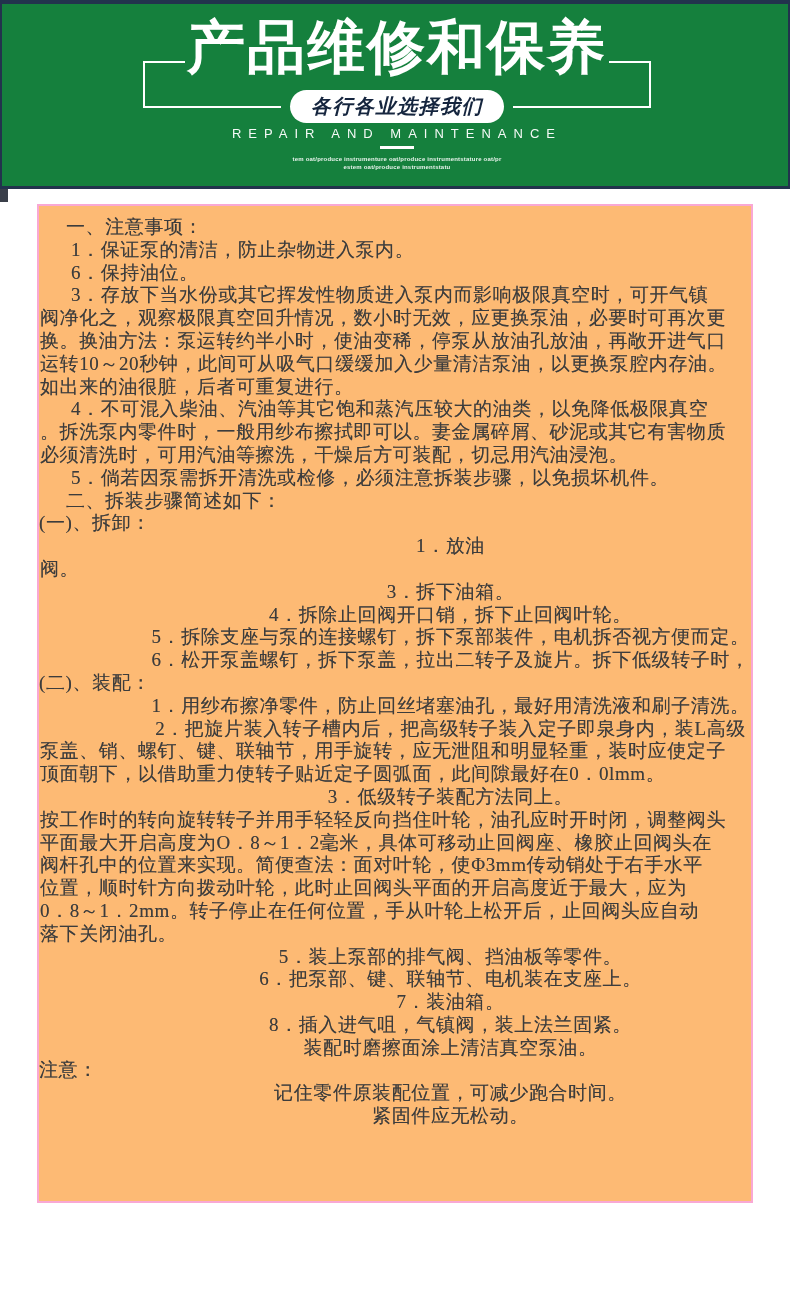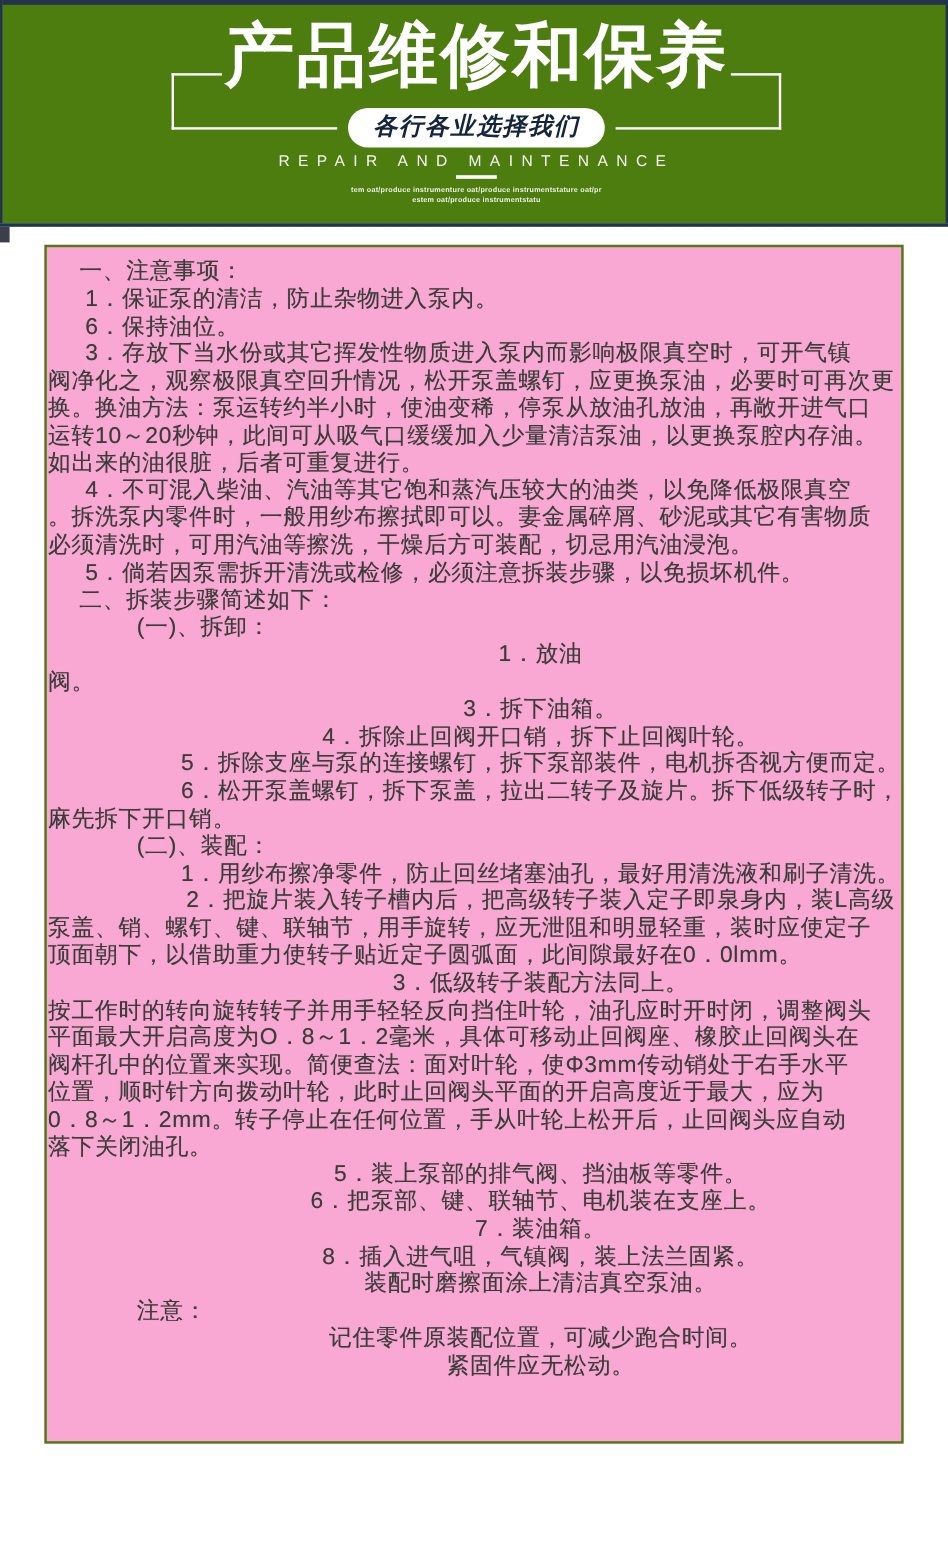--- a/index.html
+++ b/index.html
@@ -5,21 +5,21 @@
   html,body { margin:0; padding:0; background:#ffffff; }
   .page {
     position:relative; width:790px; height:1289px;
     background:#ffffff; overflow:hidden;
     font-family:"Liberation Sans", sans-serif;
   }
 
   
   .banner {
     position:absolute; left:0; top:0; width:790px; height:186px;
-    background:#4d7c0f;
+    background:#15803d;
     border-left:2px solid #22334d; border-right:2px solid #22334d;
     box-sizing:border-box;
   }
   .banner-top-strip {
     position:absolute; left:0; top:0; width:790px; height:4px; background:#22334d;
   }
   .banner-title {
     position:absolute; left:0; top:14px; width:790px; text-align:center;
     color:#ffffff; font-size:58px; font-weight:700; letter-spacing:2px;
     line-height:66px; white-space:nowrap;
@@ -53,35 +53,35 @@
   .banner-bottom-line {
     position:absolute; left:0; top:186px; width:790px; height:3px; background:#22334d;
   }
   .corner-mark {
     position:absolute; left:0; top:189px; width:8px; height:13px; background:#3a3f4a;
   }
 
   
   .doc {
     position:absolute; left:37px; top:204px; width:712px; height:995px;
-    border:2px solid #4d7c0f; background:#f9a8d4; box-sizing:content-box;
+    border:2px solid #f9a8d4; background:#fdba74; box-sizing:content-box;font-family:Liberation Serif, serif;
   }
   .doc-lines {
     padding-top:10px;
     color:#3c3c3c;
     text-shadow:0 0 0.6px rgba(70,70,70,0.55);
   }
   .line {
     font-size:19px; line-height:22.8px; height:22.8px;
     letter-spacing:0.6px; white-space:nowrap;
   }
   .indent-0 { margin-left:1px; }
   .indent-1 { margin-left:27px; }
   .indent-2 { margin-left:32px; }
-  .indent-3 { margin-left:75px; }
+  .indent-3 { }
   .indent-4 { margin-left:111px;text-align:center; }
 </style>
 </head>
 <body>
 
 <div class="page">
 
   <div class="banner">
     <div class="banner-top-strip"></div>
 
@@ -110,37 +110,36 @@
 
   <div class="banner-bottom-line"></div>
   <div class="corner-mark"></div>
 
   <div class="doc">
     <div class="doc-lines">
         <div class="line indent-1">一、注意事项：</div>
         <div class="line indent-2">1．保证泵的清洁，防止杂物进入泵内。</div>
         <div class="line indent-2">6．保持油位。</div>
         <div class="line indent-2">3．存放下当水份或其它挥发性物质进入泵内而影响极限真空时，可开气镇</div>
-        <div class="line indent-0">阀净化之，观察极限真空回升情况，松开泵盖螺钉，应更换泵油，必要时可再次更</div>
+        <div class="line indent-0">阀净化之，观察极限真空回升情况，数小时无效，应更换泵油，必要时可再次更</div>
         <div class="line indent-0">换。换油方法：泵运转约半小时，使油变稀，停泵从放油孔放油，再敞开进气口</div>
         <div class="line indent-0">运转10～20秒钟，此间可从吸气口缓缓加入少量清洁泵油，以更换泵腔内存油。</div>
         <div class="line indent-0">如出来的油很脏，后者可重复进行。</div>
         <div class="line indent-2">4．不可混入柴油、汽油等其它饱和蒸汽压较大的油类，以免降低极限真空</div>
         <div class="line indent-0">。拆洗泵内零件时，一般用纱布擦拭即可以。妻金属碎屑、砂泥或其它有害物质</div>
         <div class="line indent-0">必须清洗时，可用汽油等擦洗，干燥后方可装配，切忌用汽油浸泡。</div>
         <div class="line indent-2">5．倘若因泵需拆开清洗或检修，必须注意拆装步骤，以免损坏机件。</div>
         <div class="line indent-1">二、拆装步骤简述如下：</div>
         <div class="line indent-3">(一)、拆卸：</div>
         <div class="line indent-4">1．放油</div>
         <div class="line indent-0">阀。</div>
         <div class="line indent-4">3．拆下油箱。</div>
         <div class="line indent-4">4．拆除止回阀开口销，拆下止回阀叶轮。</div>
         <div class="line indent-4">5．拆除支座与泵的连接螺钉，拆下泵部装件，电机拆否视方便而定。</div>
         <div class="line indent-4">6．松开泵盖螺钉，拆下泵盖，拉出二转子及旋片。拆下低级转子时，</div>
-        <div class="line indent-0">麻先拆下开口销。</div>
         <div class="line indent-3">(二)、装配：</div>
         <div class="line indent-4">1．用纱布擦净零件，防止回丝堵塞油孔，最好用清洗液和刷子清洗。</div>
         <div class="line indent-4">2．把旋片装入转子槽内后，把高级转子装入定子即泉身内，装L高级</div>
         <div class="line indent-0">泵盖、销、螺钉、键、联轴节，用手旋转，应无泄阻和明显轻重，装时应使定子</div>
         <div class="line indent-0">顶面朝下，以借助重力使转子贴近定子圆弧面，此间隙最好在0．0lmm。</div>
         <div class="line indent-4">3．低级转子装配方法同上。</div>
         <div class="line indent-0">按工作时的转向旋转转子并用手轻轻反向挡住叶轮，油孔应时开时闭，调整阀头</div>
         <div class="line indent-0">平面最大开启高度为O．8～1．2毫米，具体可移动止回阀座、橡胶止回阀头在</div>
         <div class="line indent-0">阀杆孔中的位置来实现。简便查法：面对叶轮，使Φ3mm传动销处于右手水平</div>
         <div class="line indent-0">位置，顺时针方向拨动叶轮，此时止回阀头平面的开启高度近于最大，应为</div>

